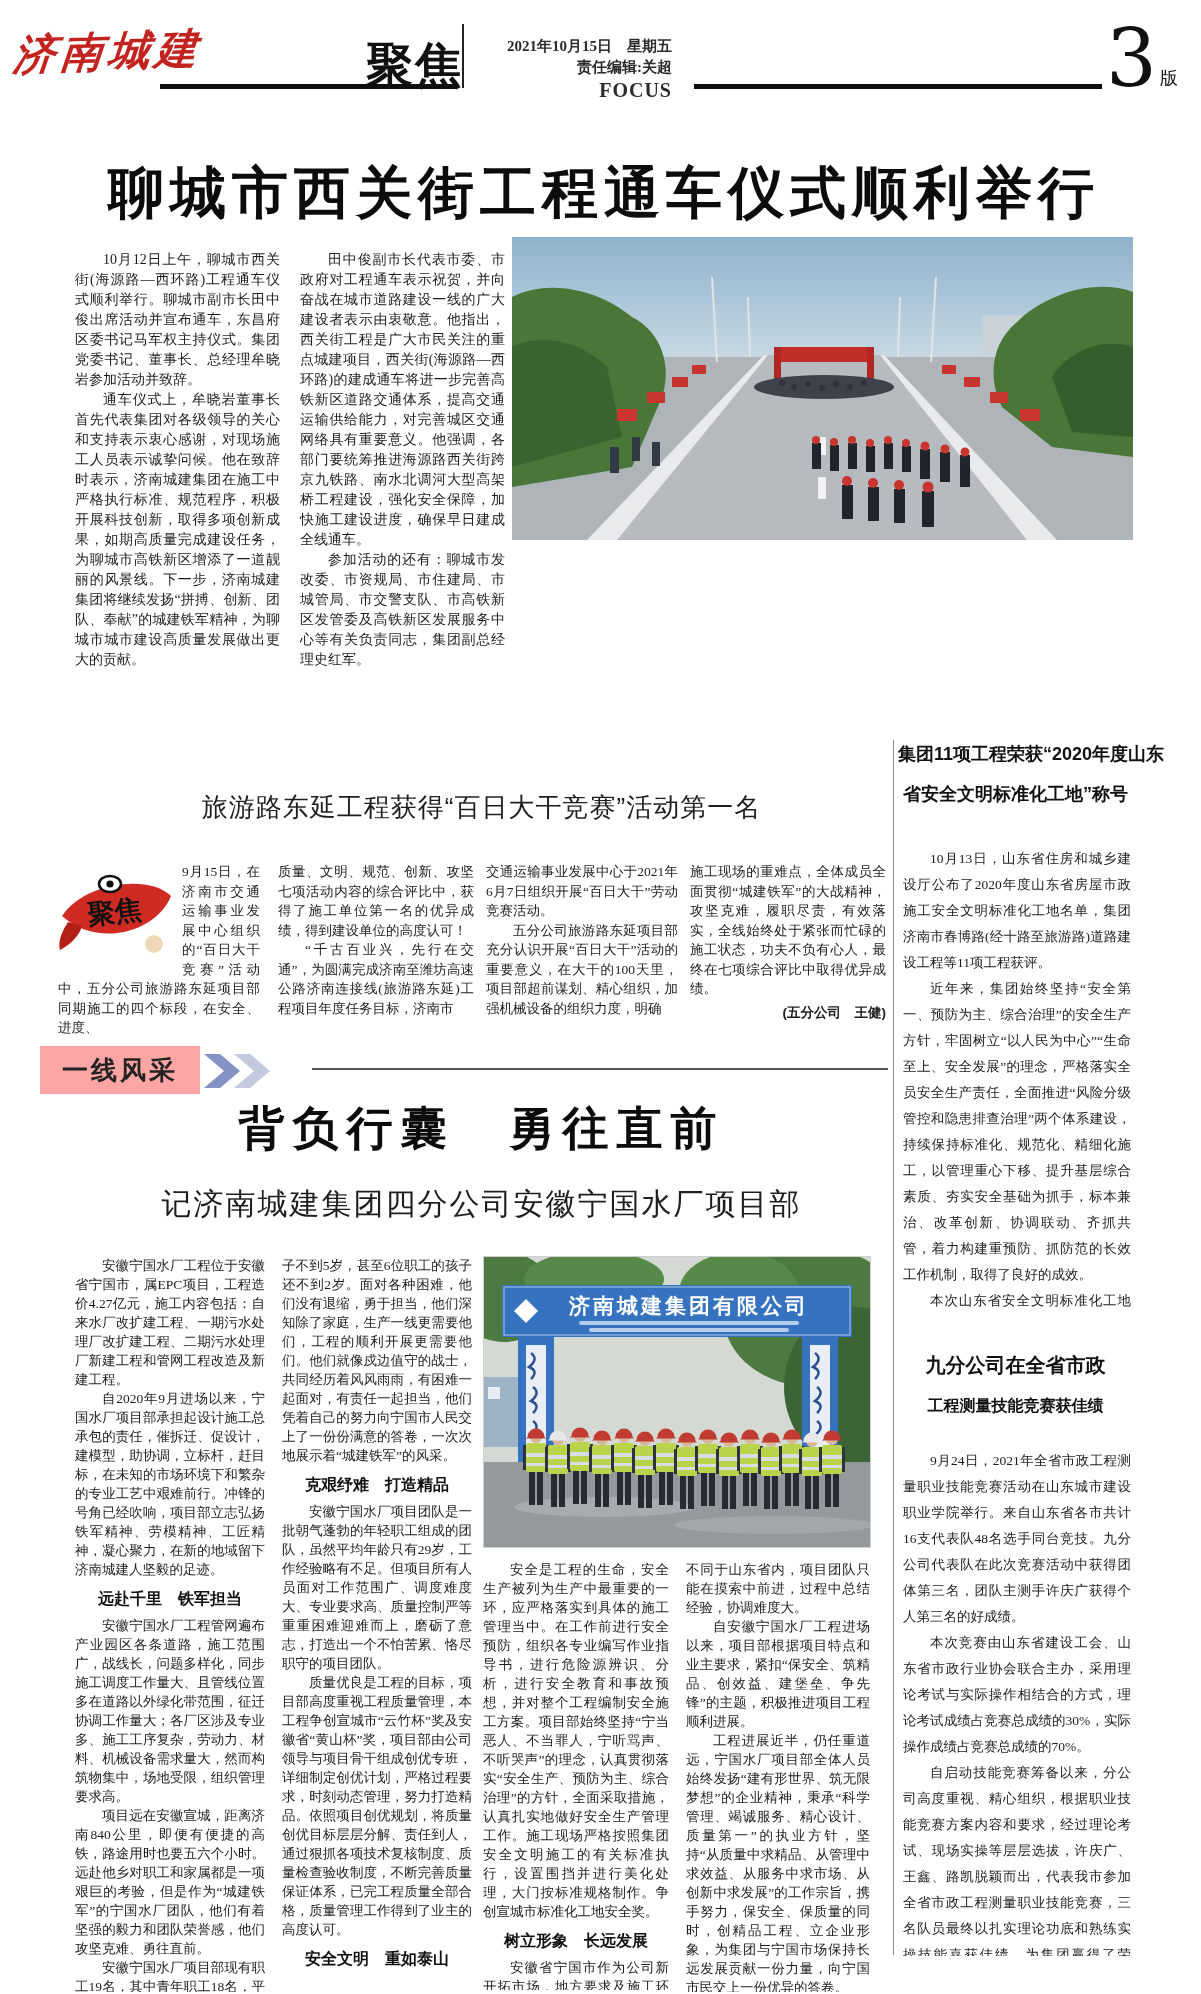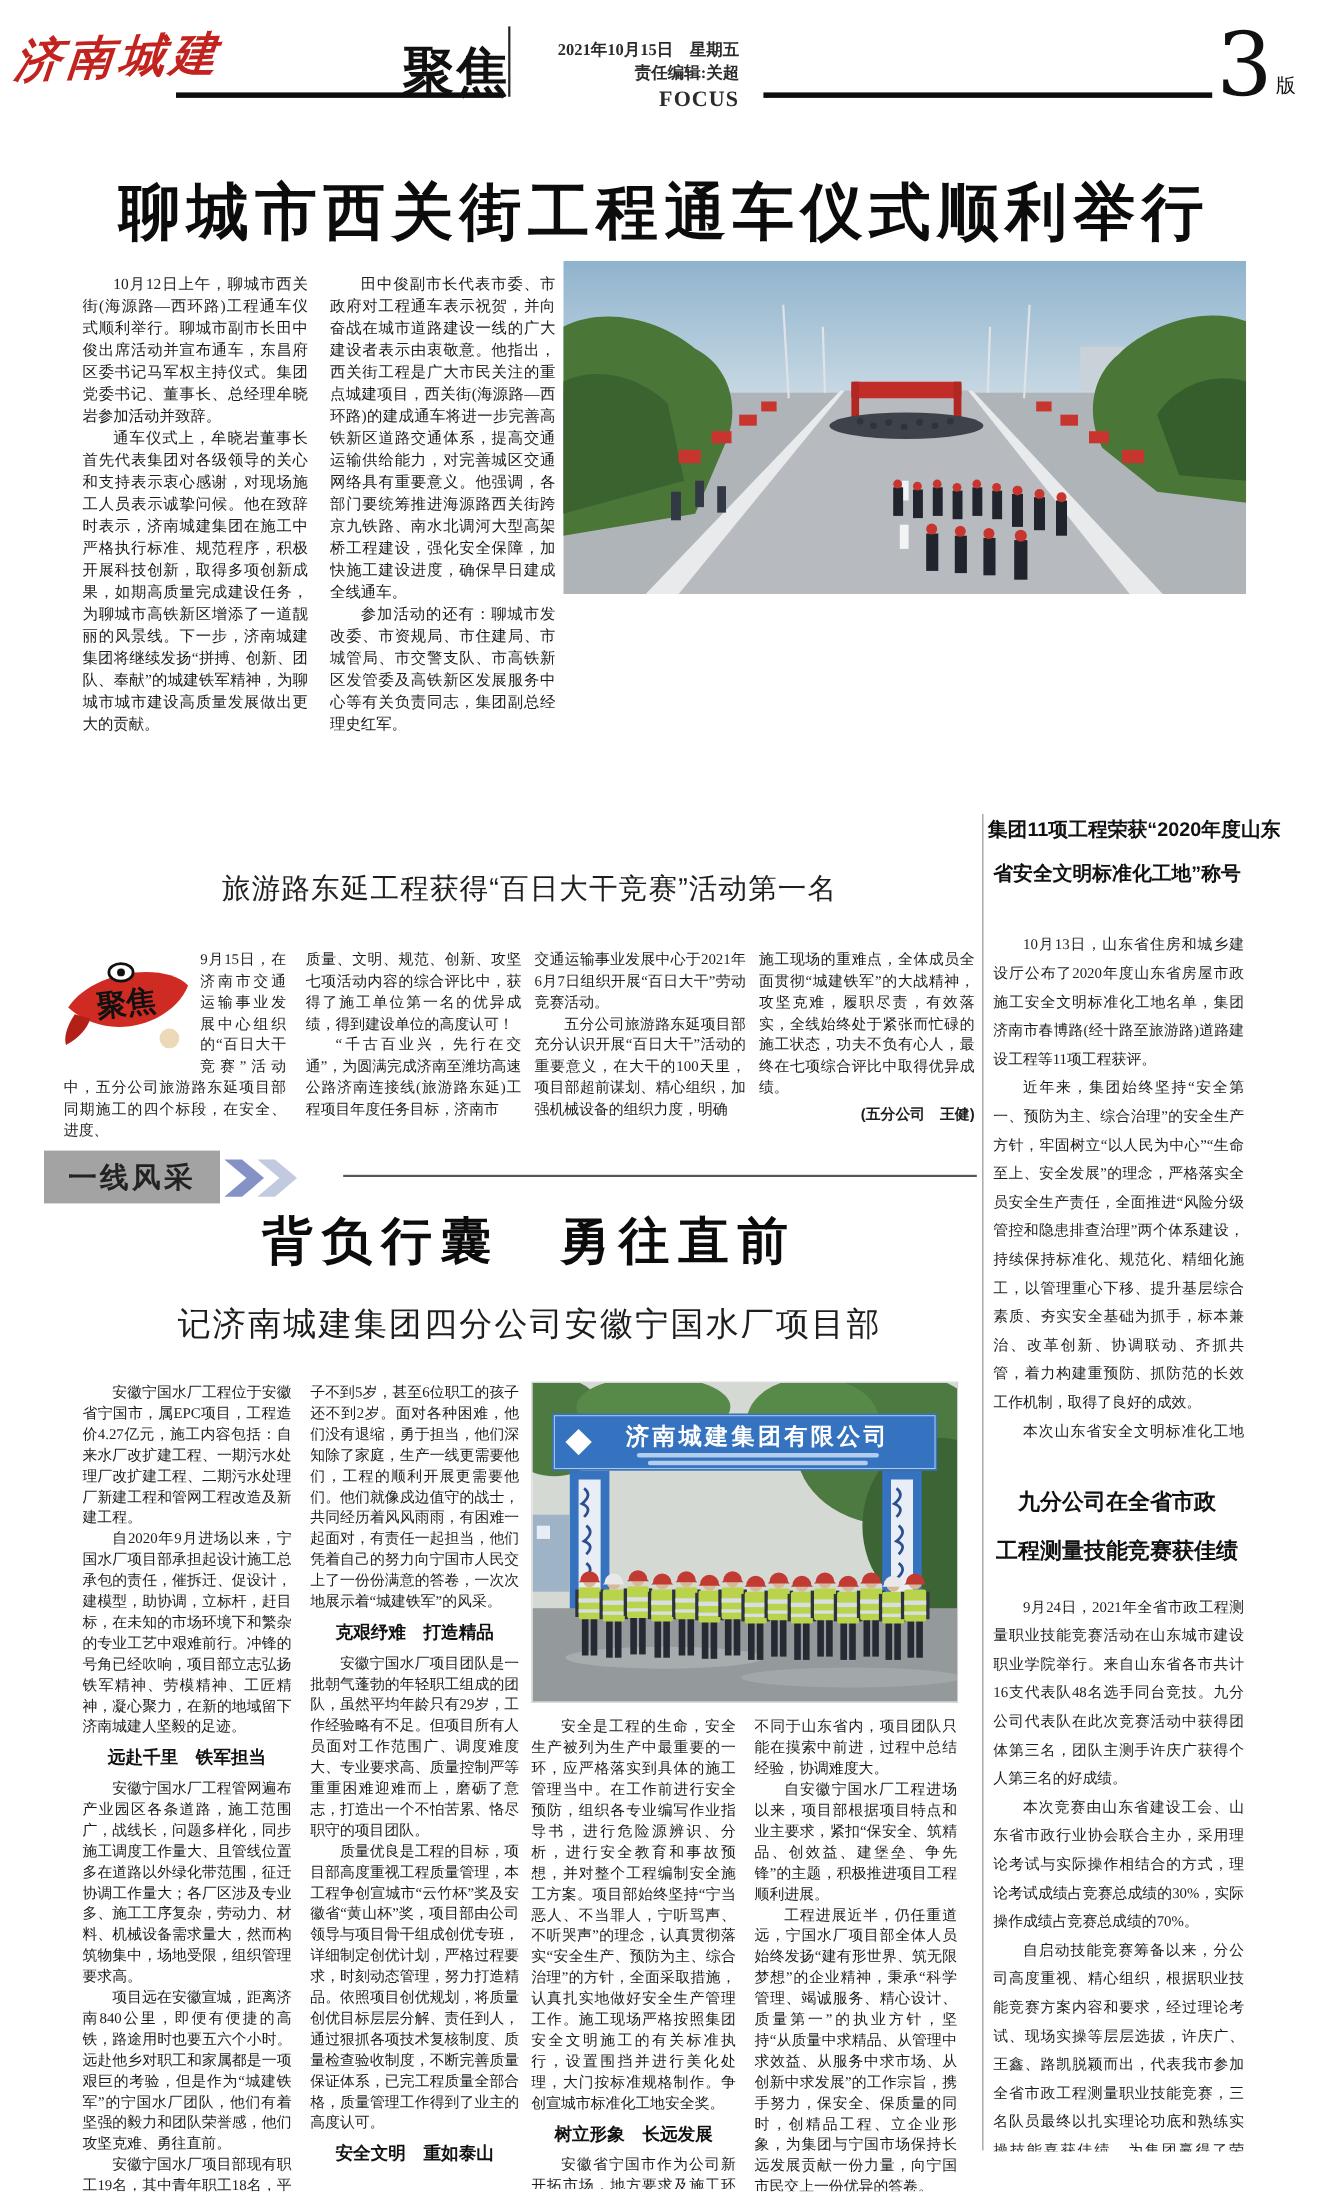--- a/index.html
+++ b/index.html
@@ -43,24 +43,24 @@
   .subhead{text-align:center;font-family:"Liberation Sans",sans-serif;font-weight:bold;
            font-size:16px;margin:10px 0 8px 0 !important;text-indent:0 !important;color:#111;}
   .byline{text-align:right;font-weight:bold;text-indent:0 !important;margin-top:4px !important;
           font-family:"Liberation Sans",sans-serif;font-size:13.5px;}
   
   .rtitle{left:898px;width:235px;text-align:center;font-family:"Liberation Sans",sans-serif;
           font-weight:bold;color:#111;white-space:nowrap;}
   .rt1{top:742px;font-size:18px;}
   .rt1b{top:782px;font-size:18px;}
   .rt2{top:1352px;font-size:20px;}
-  .rt2b{top:1396px;font-size:20px;}
+  .rt2b{top:1396px;font-size:16px;}
   .vdivider{left:893px;top:740px;width:1px;height:1215px;background:#8a8a8a;}
   
-  .banner-box{left:40px;top:1046px;width:160px;height:48px;background:#a3a3a3;
+  .banner-box{left:40px;top:1046px;width:160px;height:48px;background:#fca5a5;
               display:flex;align-items:center;justify-content:center;}
   .banner-box span{font-family:"Liberation Sans",sans-serif;font-weight:bold;font-size:26px;
                    letter-spacing:3px;color:#222;}
   .banner-rule{left:312px;top:1068px;width:576px;height:2px;background:#555;}
   
   .photo{position:absolute;overflow:hidden;}
   .photo svg{display:block;}
 </style>
 </head>
 <body>

